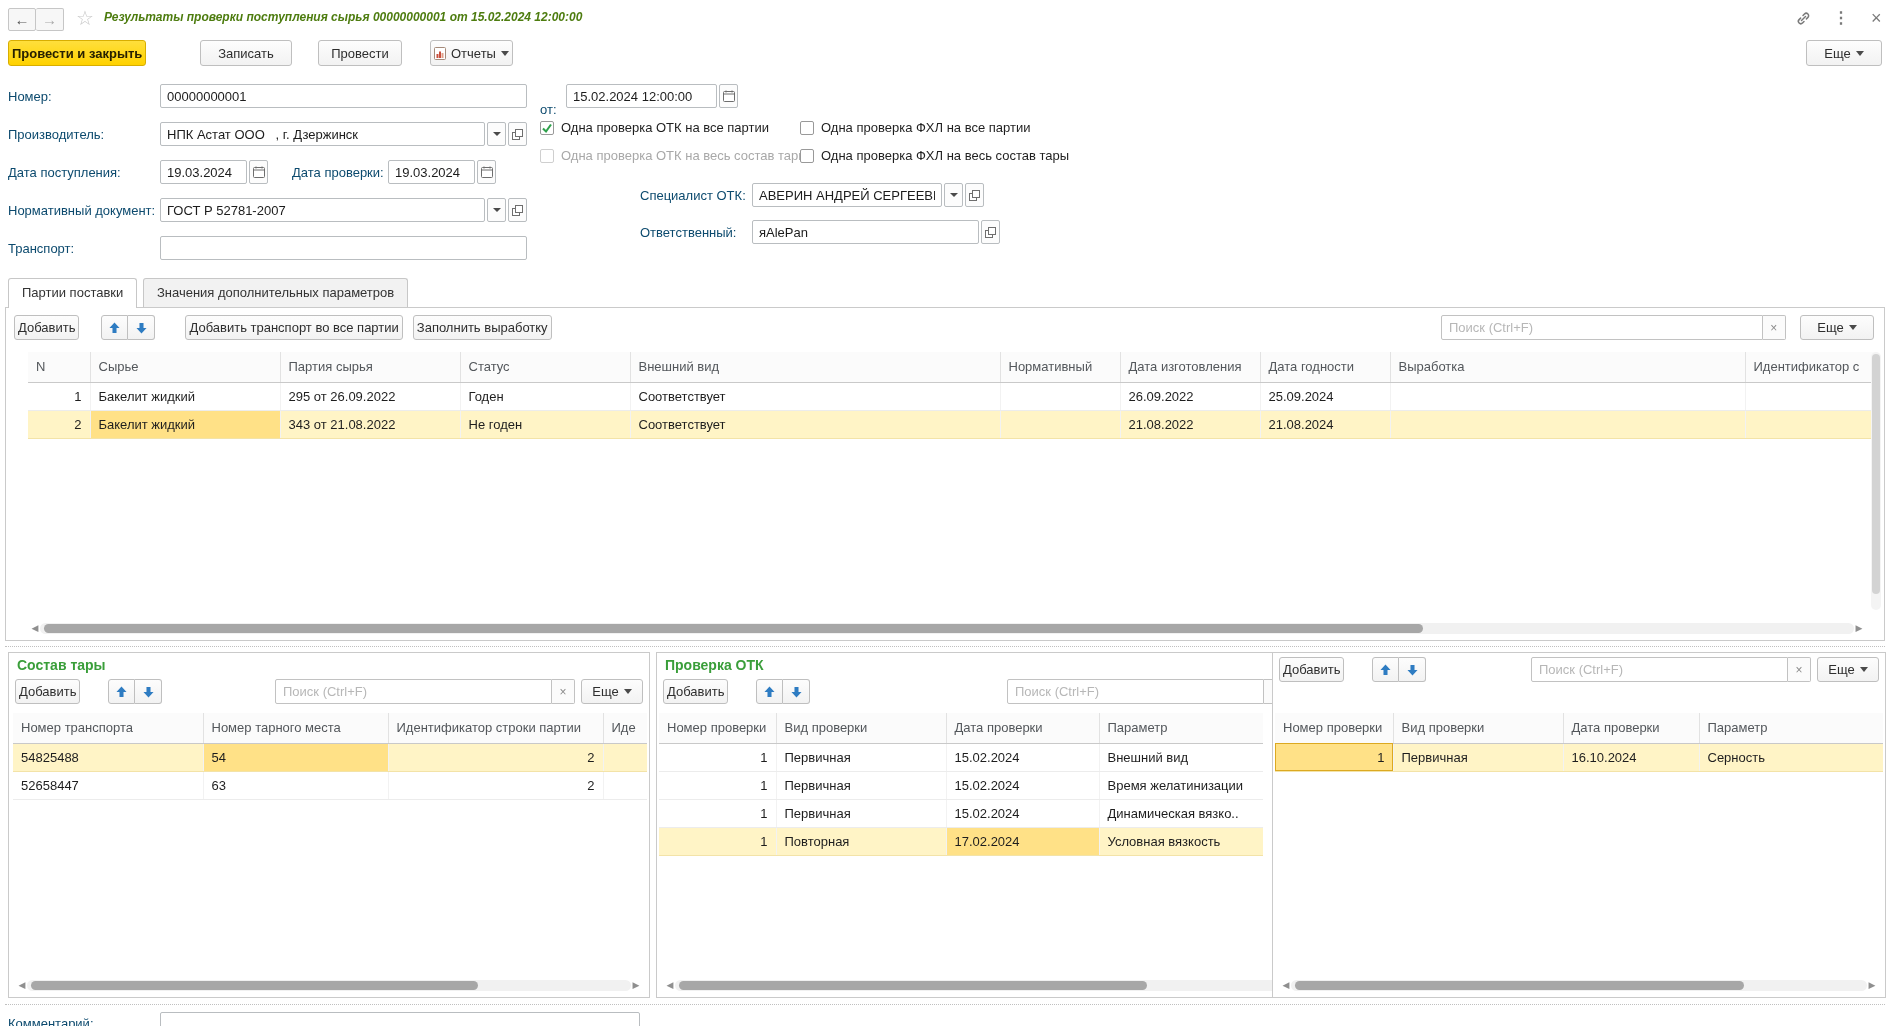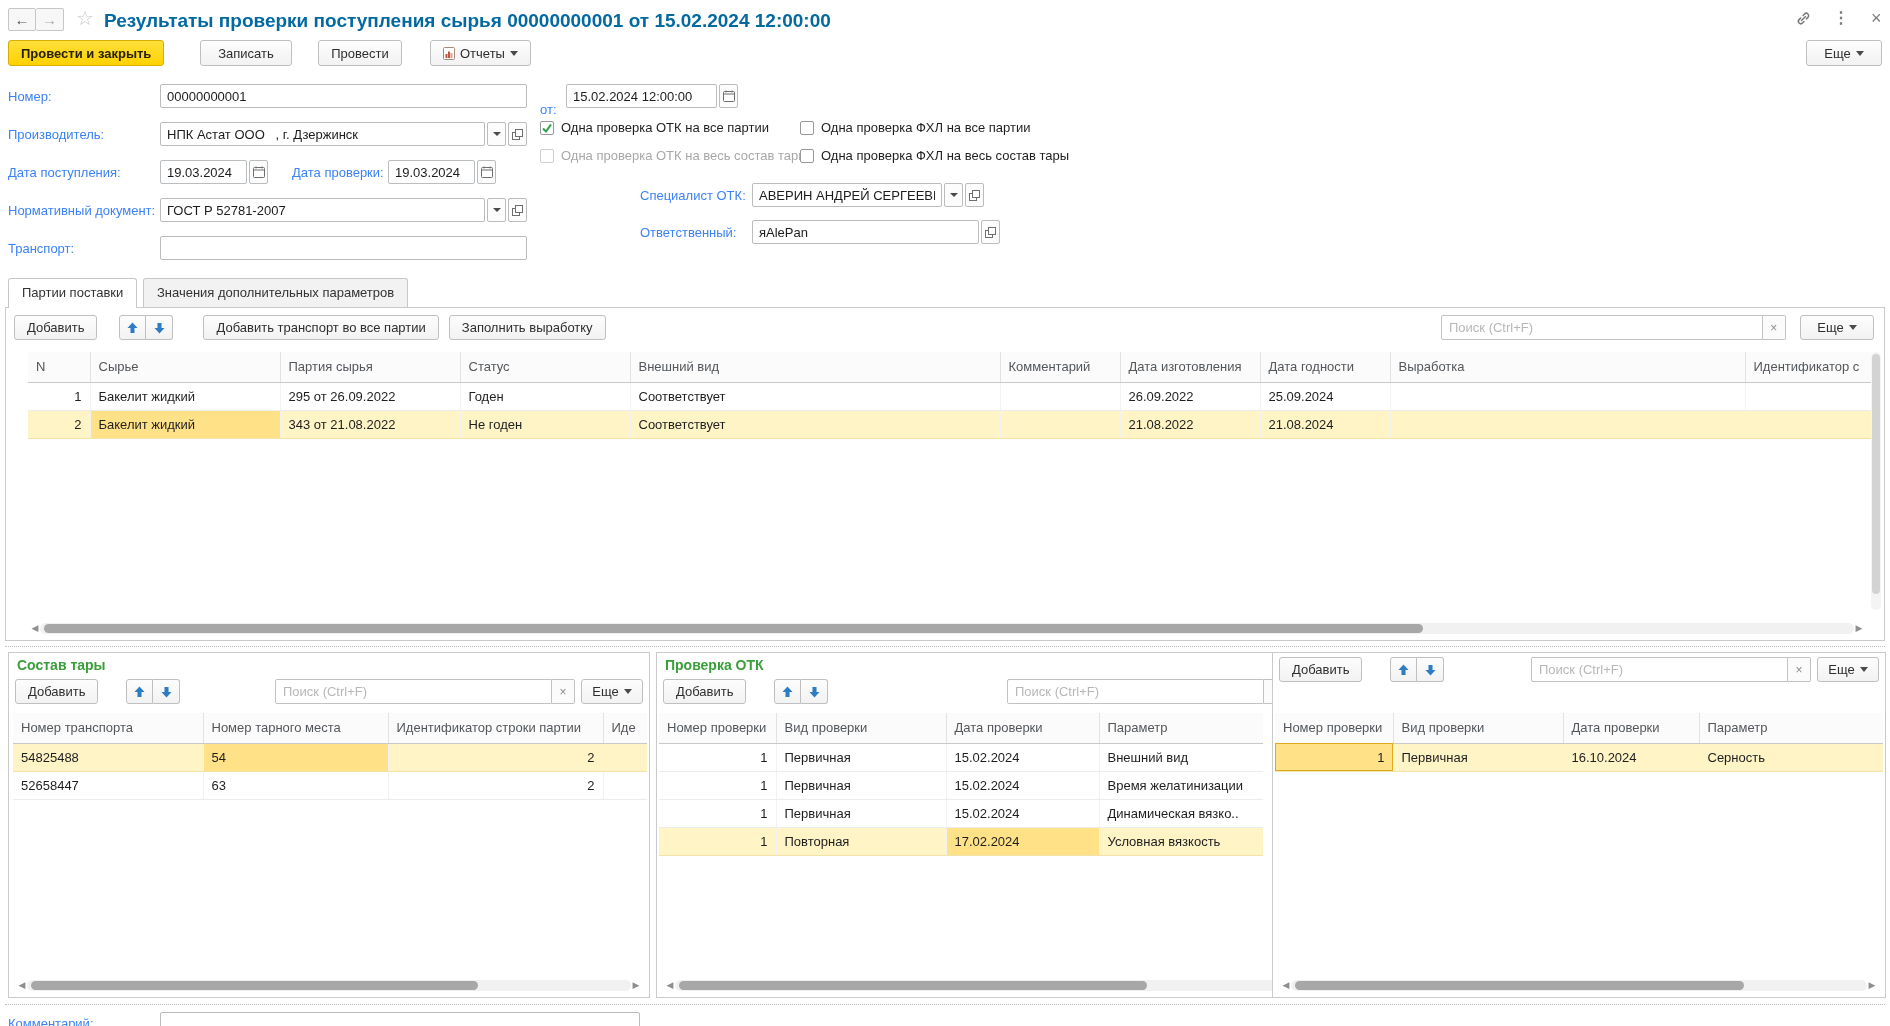--- a/index.html
+++ b/index.html
@@ -6,39 +6,39 @@
   html,body { width:1890px; height:1026px; overflow:hidden; background:#fff;
     font-family:"Liberation Sans", sans-serif; font-size:13px; color:#222; }
   .abs { position:absolute; }
   .app { position:relative; width:1890px; height:1026px; background:#fff; }
 
   
   .navbtn { width:28px; height:23px; border:1px solid #C6C6C6; background:#F7F7F7;
     display:flex; align-items:center; justify-content:center; font-size:15px; color:#555; border-radius:2px; }
   .navbtn.fwd { color:#A9A9A9; border-left:none; }
   .star { color:#C9C9C9; font-size:20px; }
-  .pgtitle { font-size:19px; font-weight:bold; color:#0369a1; white-space:nowrap; }
+  .pgtitle { font-size:12px; font-weight:bold; color:#4d7c0f; white-space:nowrap;font-style:italic; }
   .winicon { color:#7A7A7A; font-size:16px; line-height:16px; }
 
   
   .btn { display:inline-flex; align-items:center; justify-content:center; gap:5px;
-    height:26px; padding:0 12px; border:1px solid #BFBFBF; border-radius:3px;
+    height:26px; padding:0 3px; border:1px solid #BFBFBF; border-radius:3px;
     background:linear-gradient(#FDFDFD,#F2F2F2); color:#2E2E2E; font-size:13px; white-space:nowrap; }
   .btn.primary { background:linear-gradient(#FFDF3C,#FFD200); border-color:#D8AE00; font-weight:bold; color:#262000; }
   .caret { width:0; height:0; border-left:4px solid transparent; border-right:4px solid transparent;
     border-top:5px solid #4A4A4A; display:inline-block; }
   .mini-btn { width:19px; height:24px; border:1px solid #B9BDC0; border-radius:2px; background:#FCFCFC;
     display:inline-flex; align-items:center; justify-content:center; margin-left:2px; flex:none; }
   .arrow-btn { width:27px; height:25px; border:1px solid #BFBFBF; background:linear-gradient(#FDFDFD,#F2F2F2);
     display:inline-flex; align-items:center; justify-content:center; }
   .arrow-btn.up { border-radius:3px 0 0 3px; }
   .arrow-btn.down { border-radius:0 3px 3px 0; border-left:none; }
 
   
-  .lbl { color:#3b82f6; white-space:nowrap; }
+  .lbl { color:#0c4a6e; white-space:nowrap; }
   .fld { height:24px; border:1px solid #B9BDC0; border-radius:2px; background:#fff;
     font-family:"Liberation Sans", sans-serif; font-size:13px; color:#1C1C1C; padding:0 6px; width:100%; }
   .fldwrap { display:flex; align-items:center; }
   ::placeholder { color:#B7B7B7; opacity:1; }
 
   
   .cbrow { display:flex; align-items:center; gap:7px; }
   .cb { width:14px; height:14px; border:1px solid #999; border-radius:2px; background:#fff; flex:none;
     display:flex; align-items:center; justify-content:center; }
   .cb.disabled { border-color:#CFCFCF; }
@@ -300,21 +300,21 @@
             <col style="width:355px">
             <col style="width:500px">
           </colgroup>
         <thead>
           <tr>
             <th>N</th>
             <th>Сырье</th>
             <th>Партия сырья</th>
             <th>Статус</th>
             <th>Внешний вид</th>
-            <th>Комментарий</th>
+            <th>Нормативный</th>
             <th>Дата изготовления</th>
             <th>Дата годности</th>
             <th>Выработка</th>
             <th>Идентификатор с</th>
           </tr>
         </thead>
         <tbody>
           <tr>
             <td class="num">1</td>
             <td>Бакелит жидкий</td>

